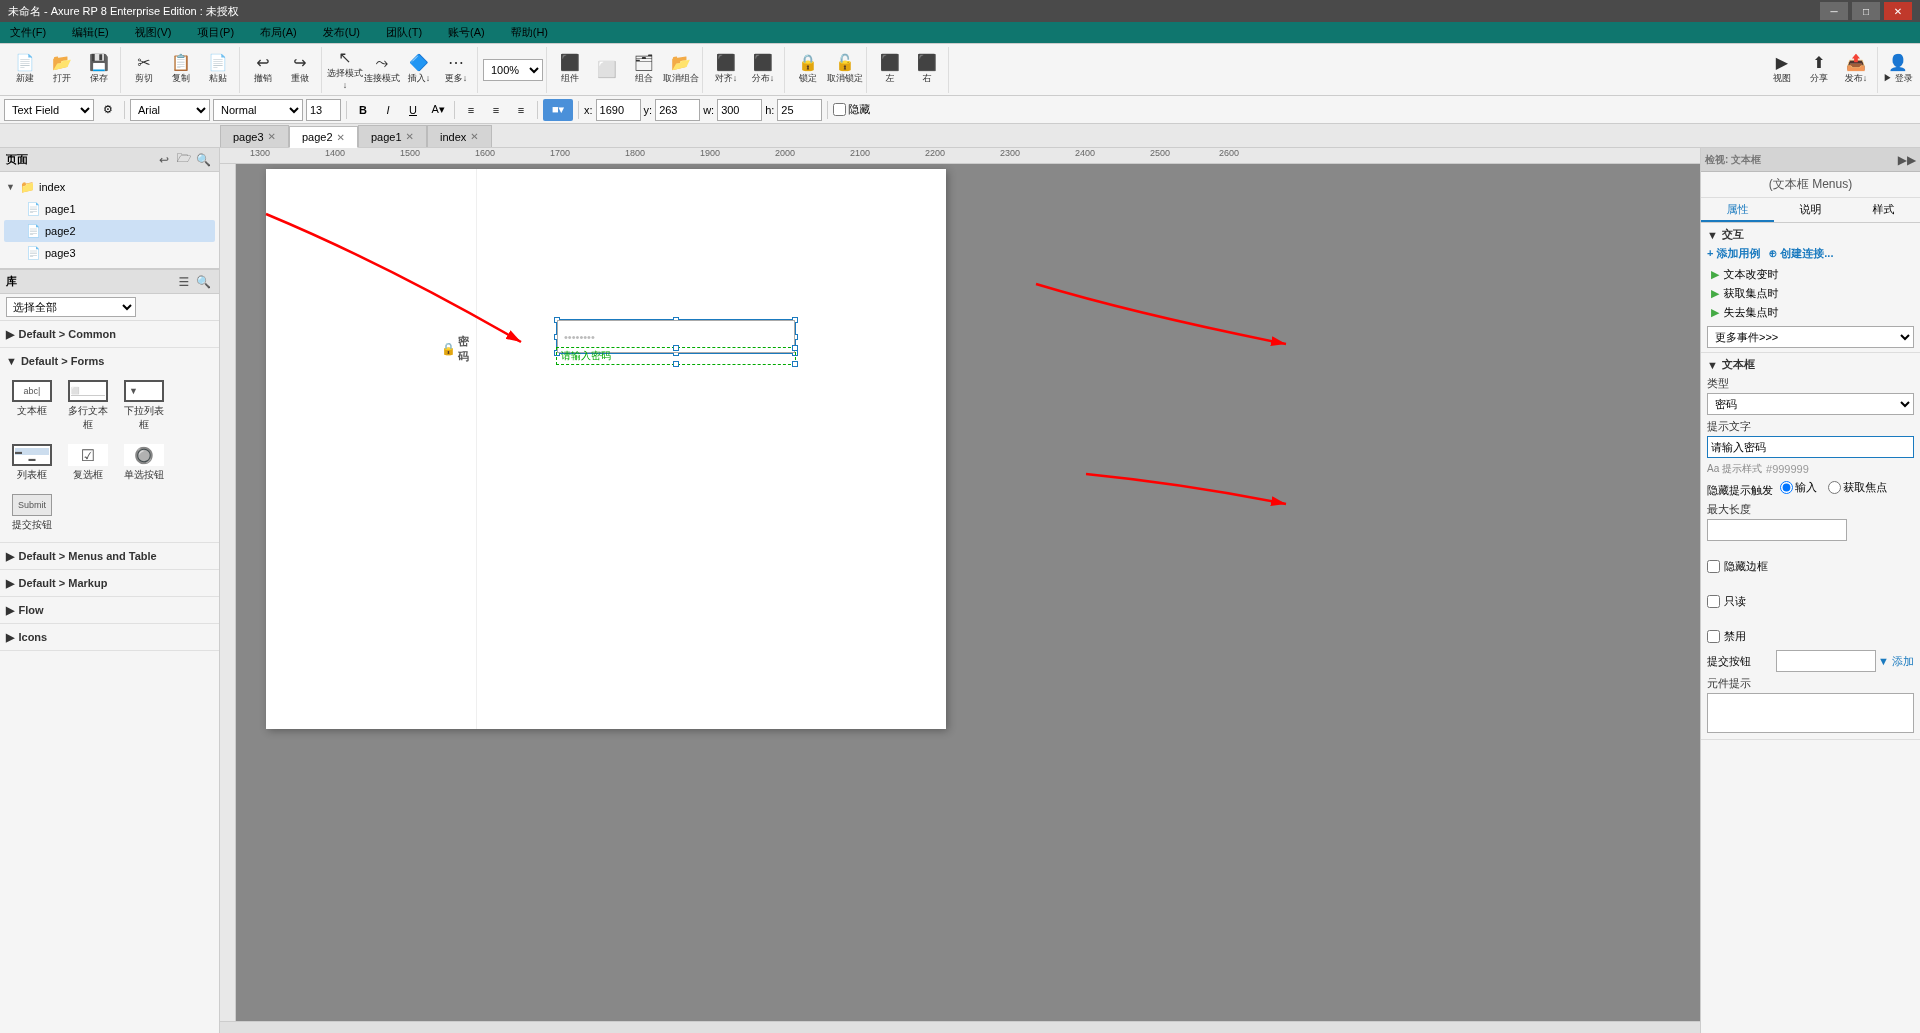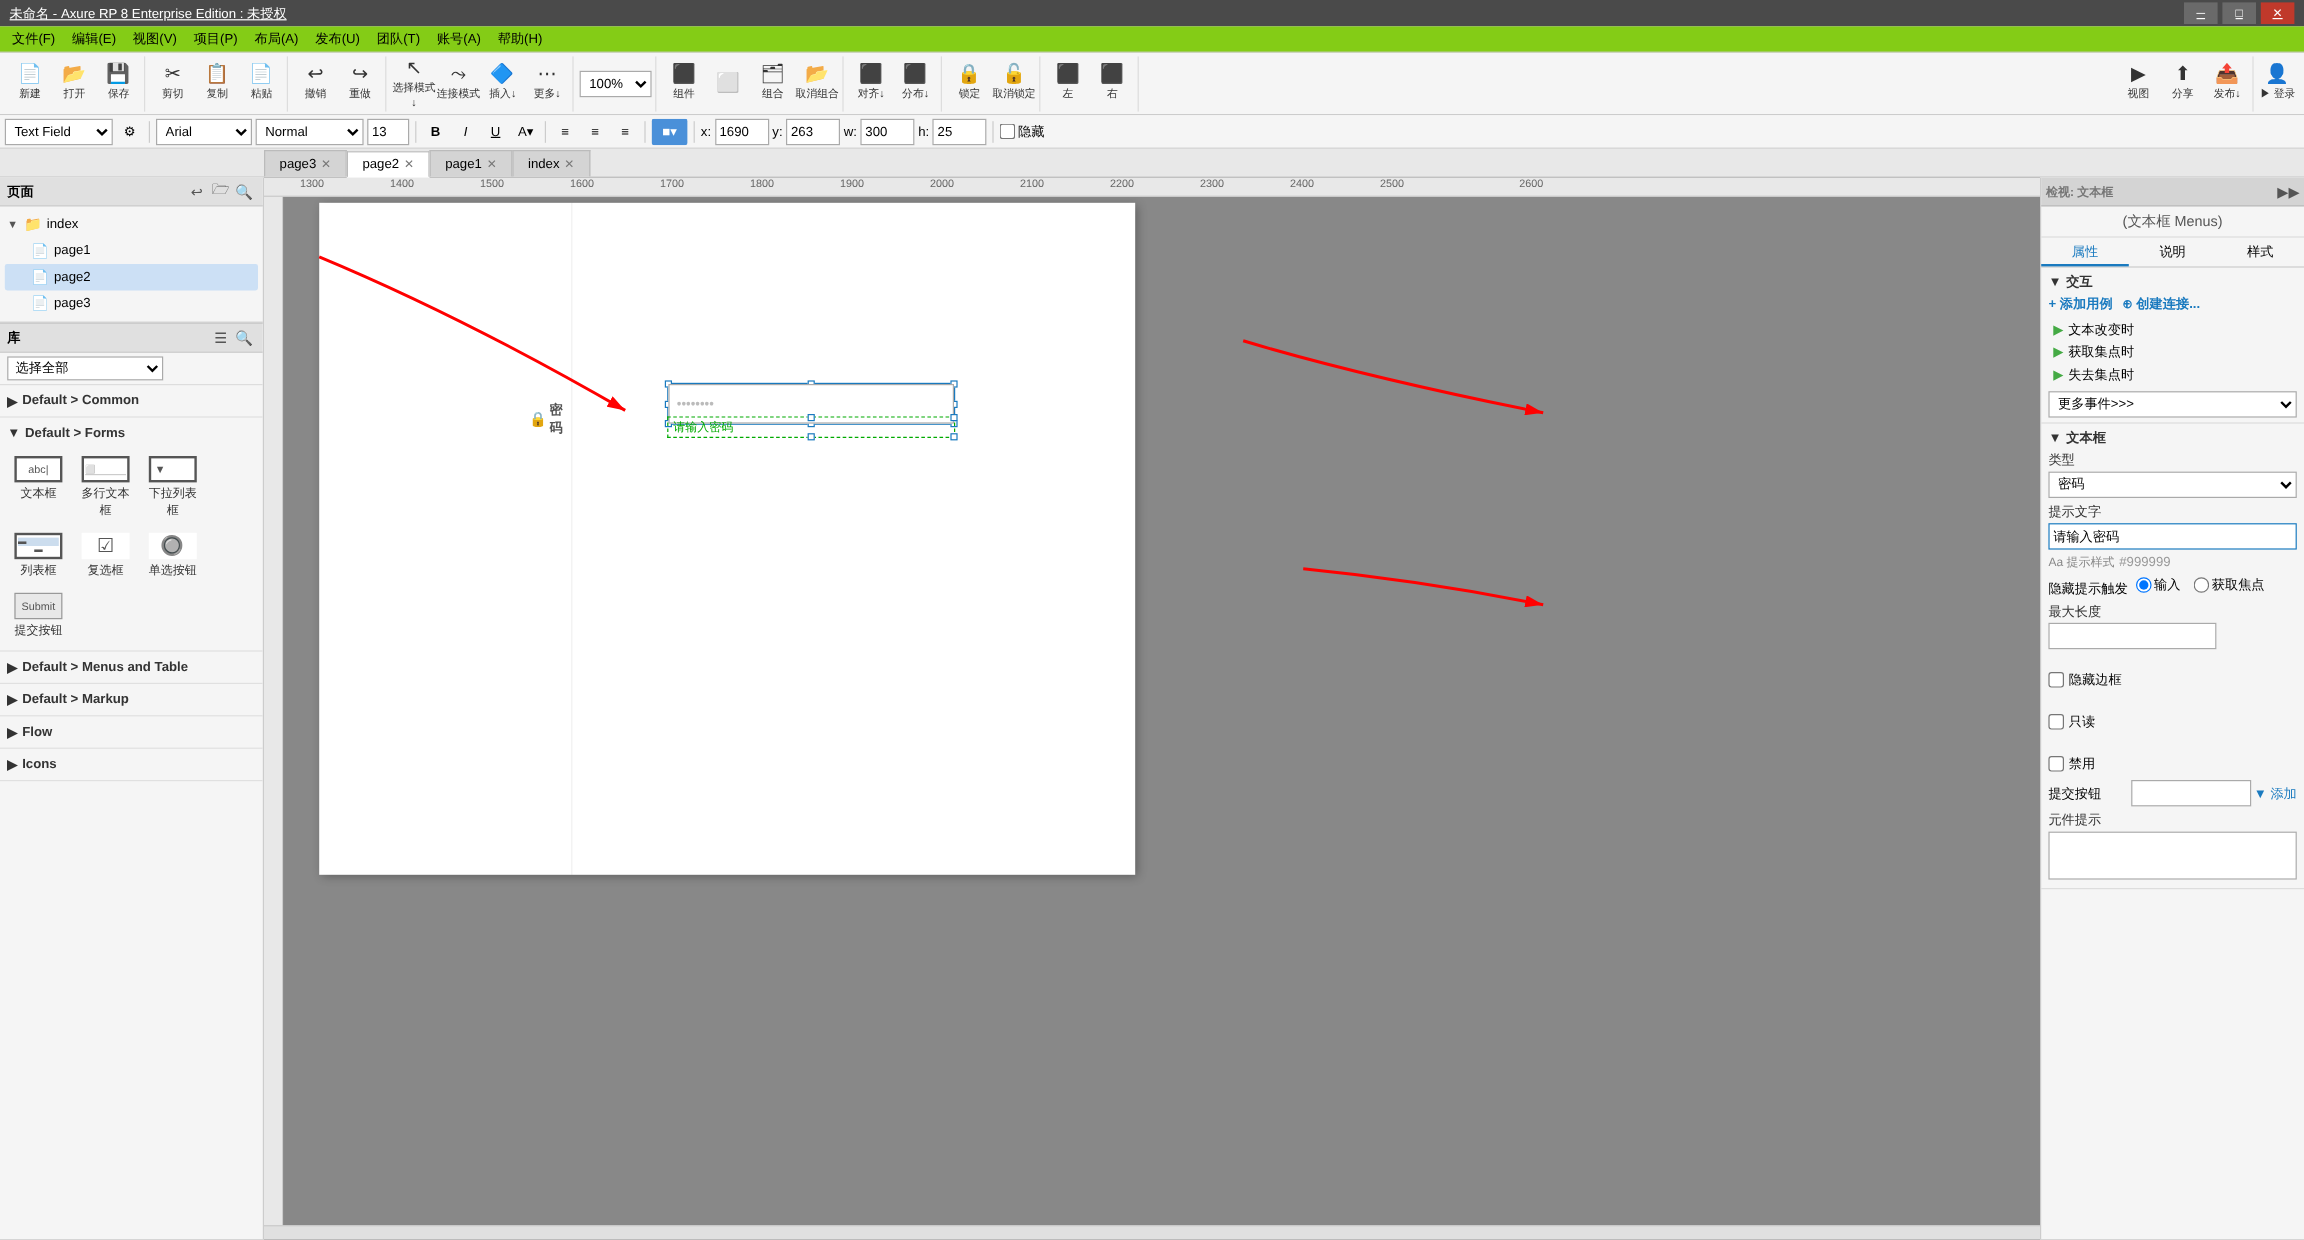--- a/index.html
+++ b/index.html
@@ -8,43 +8,42 @@
     
     .title-bar {
       height: 22px;
       background: #4a4a4a;
       display: flex;
       align-items: center;
       justify-content: space-between;
       padding: 0 8px;
       color: #fff;
       font-size: 11px;
-      text-decoration: underline;
     }
     .title-bar-controls { display: flex; gap: 4px; }
     .title-bar-btn {
       width: 28px; height: 18px;
       background: #6a6a6a;
       border: none;
       color: #fff;
       font-size: 10px;
       cursor: pointer;
       display: flex; align-items: center; justify-content: center;
     }
     .title-bar-btn.close { background: #c0392b; }
 
     
     .menu-bar {
       height: 22px;
-      background: #84cc16;
+      background: #0f766e;
       border-bottom: 1px solid #ccc;
       display: flex;
       align-items: center;
       padding: 0 4px;
-      gap: 2px;
+      gap: 14px;
     }
     .menu-item {
       padding: 2px 6px;
       font-size: 11px;
       cursor: pointer;
       border-radius: 2px;
     }
 
     
     .toolbar {
@@ -835,21 +834,21 @@
         <span style="position:absolute;left:255px">1600</span>
         <span style="position:absolute;left:330px">1700</span>
         <span style="position:absolute;left:405px">1800</span>
         <span style="position:absolute;left:480px">1900</span>
         <span style="position:absolute;left:555px">2000</span>
         <span style="position:absolute;left:630px">2100</span>
         <span style="position:absolute;left:705px">2200</span>
         <span style="position:absolute;left:780px">2300</span>
         <span style="position:absolute;left:855px">2400</span>
         <span style="position:absolute;left:930px">2500</span>
-        <span style="position:absolute;left:1046px">2600</span>
+        <span style="position:absolute;left:999px">2600</span>
       </div>
     </div>
     <div class="canvas-main">
       <div class="canvas-ruler-v"></div>
       <div class="canvas-content">
 
         <div class="canvas-white" style="left:30px;top:5px;width:680px;height:560px">
 
           <div style="position:absolute;left:210px;top:0;width:1px;height:100%;background:rgba(100,100,100,0.1)"></div>
 

